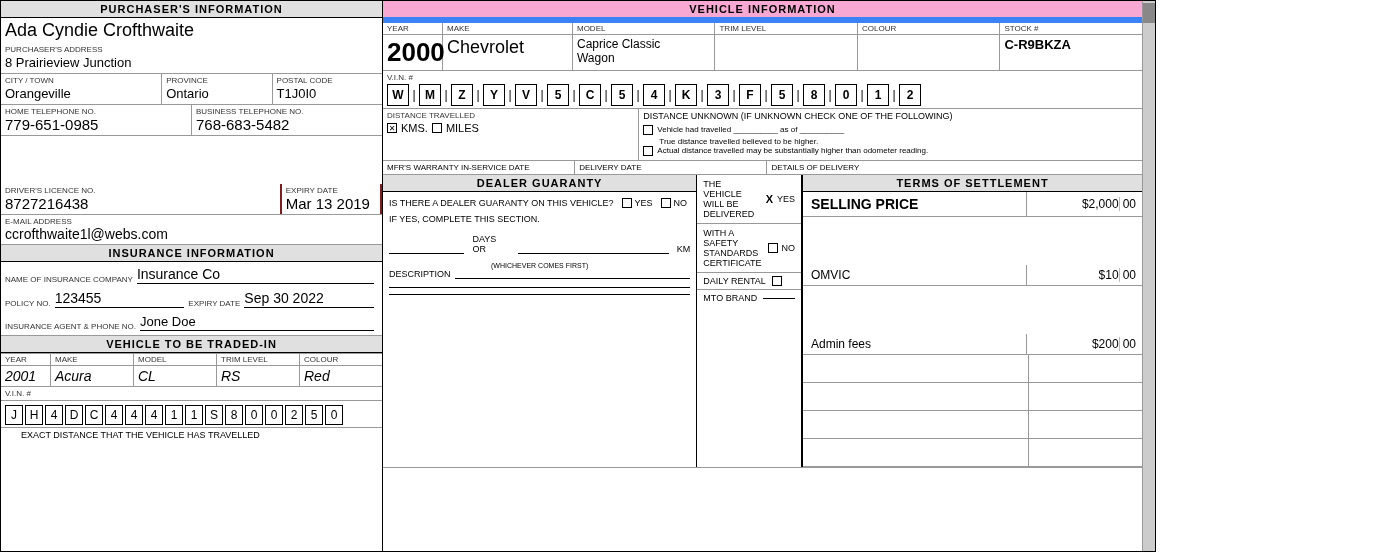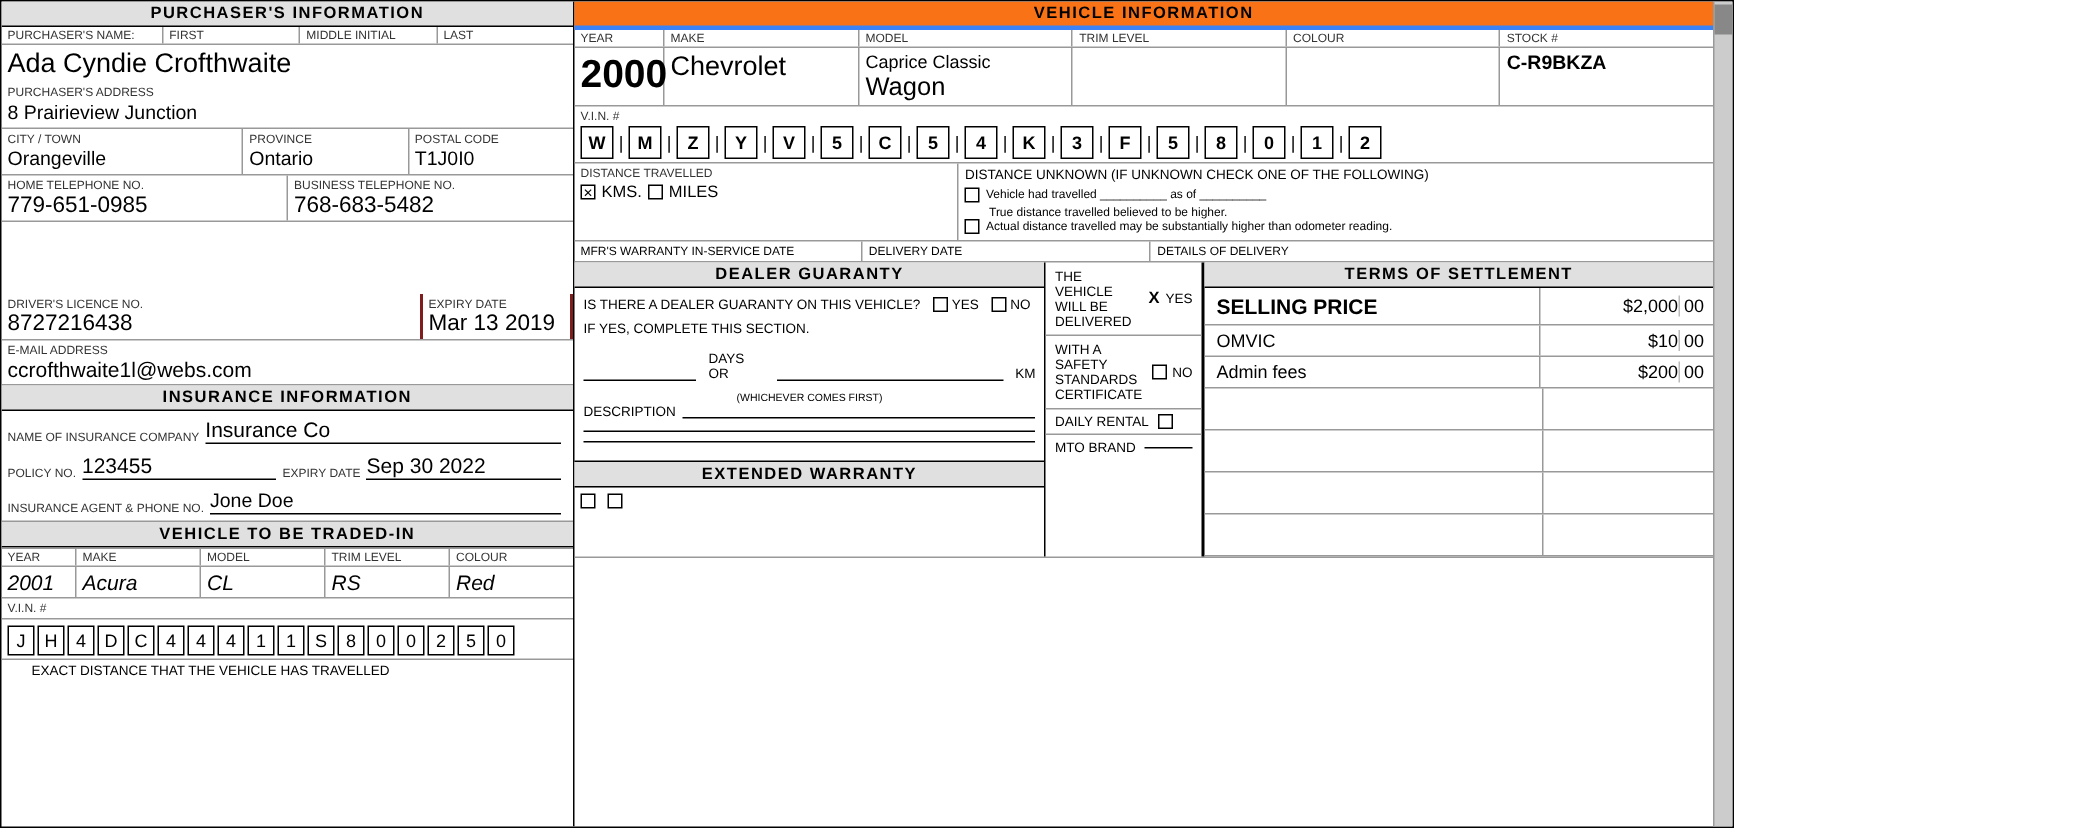--- a/index.html
+++ b/index.html
@@ -65,21 +65,21 @@
     .trade-value-row .cell:last-child { border-right: none; }
     .vin-row { display: flex; border-bottom: 1px solid #999; padding: 2px 4px; font-size: 8px; }
     .vin-chars { display: flex; gap: 2px; margin-top: 2px; }
     .vin-char { width: 18px; height: 20px; border: 1px solid #000; display: flex; align-items: center; justify-content: center; font-size: 12px; }
     .exact-dist { padding: 2px 20px; font-size: 9px; }
     
     
     .right-panel { flex: 1; display: flex; flex-direction: column; }
     
     
-    .vehicle-info-header { text-align: center; background: #f97316; font-weight: bold; font-size: 11px; padding: 2px 4px; border-bottom: 3px solid #3b82f6; letter-spacing: 1px; }
+    .vehicle-info-header { text-align: center; background: #f9a8d4; font-weight: bold; font-size: 11px; padding: 2px 4px; border-bottom: 6px solid #3b82f6; letter-spacing: 1px; }
     
     
     .vehicle-fields-header { display: flex; border-bottom: 1px solid #999; }
     .vehicle-fields-header .cell { padding: 1px 4px; border-right: 1px solid #999; font-size: 8px; color: #333; text-transform: uppercase; }
     .vehicle-fields-header .cell:last-child { border-right: none; }
     .vehicle-fields-value { display: flex; border-bottom: 1px solid #999; }
     .vehicle-fields-value .cell { padding: 2px 4px; border-right: 1px solid #999; }
     .vehicle-fields-value .cell:last-child { border-right: none; }
     
     .year-val { font-size: 26px; font-weight: bold; }
@@ -113,21 +113,21 @@
     .yn-option { display: flex; align-items: center; gap: 3px; font-size: 9px; text-transform: uppercase; }
     .guaranty-complete { font-size: 9px; text-transform: uppercase; margin-bottom: 10px; }
     .days-km-row { display: flex; align-items: flex-end; gap: 8px; margin-bottom: 8px; font-size: 9px; text-transform: uppercase; }
     .days-underline { width: 80px; border-bottom: 1px solid #000; }
     .desc-row { font-size: 9px; text-transform: uppercase; display: flex; align-items: flex-end; gap: 4px; margin-bottom: 8px; }
     .desc-underline { flex: 1; border-bottom: 1px solid #000; }
     .long-underline { border-bottom: 1px solid #000; width: 100%; margin: 6px 0; }
     .terms-header { background: #e0e0e0; text-align: center; font-weight: bold; font-size: 11px; padding: 2px 4px; border-bottom: 1px solid #000; letter-spacing: 1px; }
     .terms-row { display: flex; border-bottom: 1px solid #999; }
     .terms-label { flex: 2; padding: 4px 8px; font-size: 14px; font-weight: bold; border-right: 1px solid #999; }
-    .terms-row-normal { display: flex; border-bottom: 1px solid #999; }
+    .terms-row-normal { display: flex; border-bottom: 1px solid #999; margin-top: 48px; }
     .terms-label-normal { flex: 2; padding: 3px 8px; font-size: 12px; border-right: 1px solid #999; }
     .terms-amount-normal { flex: 1; padding: 3px 6px; font-size: 12px; text-align: right; display: flex; justify-content: flex-end; align-items: center; }
     .terms-empty-row { display: flex; border-bottom: 1px solid #999; height: 28px; }
     .terms-empty-label { flex: 2; border-right: 1px solid #999; }
     .terms-empty-amount { flex: 1; }
     
     .x-mark { font-size: 11px; font-weight: bold; }
     
     
     .scrollbar { width: 14px; background: #ccc; border-left: 1px solid #999; display: flex; flex-direction: column; }
@@ -139,34 +139,20 @@
 </head>
 <body>
 
 <div class="page">
   <div class="main-content">
 
     <div class="left-panel">
 
       <div class="section-header">PURCHASER'S INFORMATION</div>
 
-      <div class="name-header">
-        <div class="cell" style="flex:1.2">
-          <span>PURCHASER'S NAME:</span>
-        </div>
-        <div class="cell" style="flex:1">
-          <span>FIRST</span>
-        </div>
-        <div class="cell" style="flex:1">
-          <span>MIDDLE INITIAL</span>
-        </div>
-        <div class="cell" style="flex:1">
-          <span>LAST</span>
-        </div>
-      </div>
       <div class="name-value">
         <span style="font-size:18px;">Ada Cyndie Crofthwaite</span>
       </div>
 
       <div class="address-section">
         <div class="field-label">PURCHASER'S ADDRESS</div>
         <div class="field-value-med">8 Prairieview Junction</div>
       </div>
 
       <div class="city-row">
@@ -290,21 +276,21 @@
       </div>
       <div class="vehicle-fields-value">
         <div class="cell" style="width:60px;">
           <span class="year-val">2000</span>
         </div>
         <div class="cell" style="width:130px;">
           <span class="make-val">Chevrolet</span>
         </div>
         <div class="cell" style="flex:1;">
           <span style="font-size:12px;">Caprice Classic</span><br>
-          <span style="font-size:17px;">Wagon</span>
+          <span style="font-size:12px;">Wagon</span>
         </div>
         <div class="cell" style="flex:1;"></div>
         <div class="cell" style="flex:1;"></div>
         <div class="cell" style="flex:1;">
           <span style="font-size:13px; font-weight:bold;">C-R9BKZA</span>
         </div>
       </div>
 
       <div class="vin-section">
         <div class="vin-label">V.I.N. #</div>
@@ -409,27 +395,20 @@
             </div>
             <div class="whichever">(WHICHEVER COMES FIRST)</div>
             <div class="desc-row">
               <span>DESCRIPTION</span>
               <div class="desc-underline"></div>
             </div>
             <div class="long-underline"></div>
             <div class="long-underline"></div>
           </div>
 
-          <div style="border-top:1px solid #000;">
-            <div class="section-header">EXTENDED WARRANTY</div>
-            <div style="padding:4px; display:flex; gap:8px; align-items:center;">
-              <div class="checkbox-sq"></div>
-              <div class="checkbox-sq"></div>
-            </div>
-          </div>
         </div>
 
         <div style="flex:0.8; border-right:1px solid #000; display:flex; flex-direction:column;">
 
           <div style="display:flex; align-items:center; padding:4px 6px; border-bottom:1px solid #999; gap:6px;">
             <span style="font-size:9px; text-transform:uppercase; flex:1;">THE VEHICLE WILL BE DELIVERED</span>
             <div style="display:flex; align-items:center; gap:4px;">
               <span class="x-mark">X</span>
               <span style="font-size:9px; text-transform:uppercase;">YES</span>
             </div>

